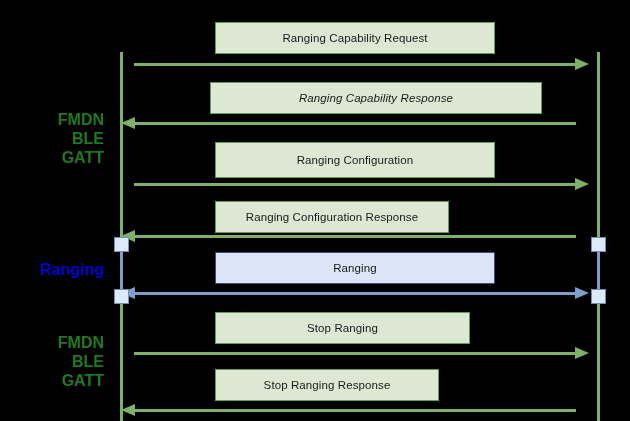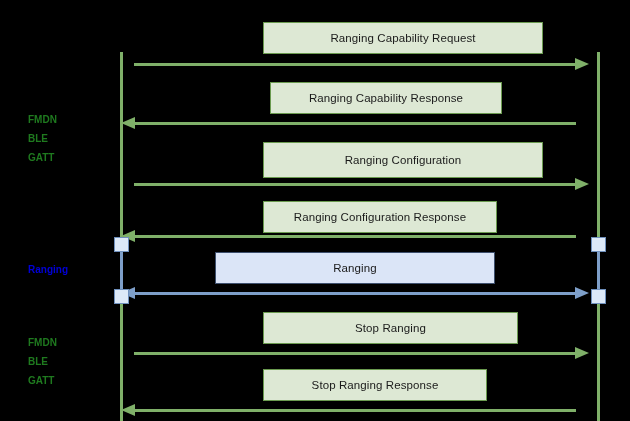--- a/index.html
+++ b/index.html
@@ -8,56 +8,56 @@
   #diagram{position:relative;width:630px;height:421px;background:#000;}
 
   .lifeline{position:absolute;width:3px;background:#7fb069;}
   .activation-bar{position:absolute;width:3px;background:#7e9fc9;}
   .activation-node{position:absolute;width:15px;height:15px;
       background:#dce9f8;border:1px solid #6f90bd;box-sizing:border-box;}
 
   .msg-box{position:absolute;box-sizing:border-box;
       display:flex;align-items:center;justify-content:center;
       font-size:11.5px;color:#1a1a1a;letter-spacing:.1px;}
-  .msg-box.green{background:#dde8d4;border:1px solid #6a9a4f;margin-left:48px;}
+  .msg-box.green{background:#dde8d4;border:1px solid #6a9a4f;}
   .msg-box.blue{background:#dbe5f7;border:1px solid #3d4f6d;}
 
   .arrow{position:absolute;height:3px;}
   .arrow.green{background:#7fb069;}
   .arrow.blue{background:#7e9fc9;}
   .arrow .head{position:absolute;top:-5px;width:0;height:0;
       border-top:6.5px solid transparent;border-bottom:6.5px solid transparent;}
   .arrow.green.right .head{right:-13px;border-left:14px solid #7fb069;}
   .arrow.green.left  .head{left:-13px; border-right:14px solid #7fb069;}
   .arrow.blue.right  .head{right:-13px;border-left:14px solid #7e9fc9;}
   .arrow.blue.left   .head{left:-13px; border-right:14px solid #7e9fc9;}
 
-  .side-label{position:absolute;text-align:left;
-      font-size:10px;font-weight:bold;line-height:19px;white-space:pre-line;}
+  .side-label{position:absolute;text-align:right;
+      font-size:16px;font-weight:bold;line-height:19px;white-space:pre-line;}
   .side-label.green{color:#1f7a1f;}
   .side-label.blue{color:#0000d8;}
 </style>
 </head>
 <body>
 
 <div id="diagram">
     <div class="lifeline" style="left: 120px; top: 52px; height: 369px; background: rgb(127, 176, 105);"></div>
     <div class="lifeline" style="left: 597px; top: 52px; height: 369px; background: rgb(127, 176, 105);"></div>
     <div class="side-label green" style="left: 28px; width: 76px; top: 110px; color: rgb(31, 122, 31);">FMDN
 BLE
 GATT</div>
     <div class="side-label blue" style="left: 28px; width: 76px; top: 260px; color: rgb(0, 0, 216);">Ranging</div>
     <div class="side-label green" style="left: 28px; width: 76px; top: 333px; color: rgb(31, 122, 31);">FMDN
 BLE
 GATT</div>
     <div class="msg-box green" style="left: 215px; top: 22px; width: 280px; height: 32px;">Ranging Capability Request</div>
     <div class="arrow green right" style="left: 134px; width: 442px; top: 63px;">
       <span class="head"></span>
     </div>
-    <div class="msg-box green" style="left: 222px; top: 82px; width: 232px; height: 32px;">Ranging Capability Response</div>
+    <div class="msg-box green" style="left: 210px; top: 82px; width: 332px; height: 32px; font-style: italic;">Ranging Capability Response</div>
     <div class="arrow green left" style="left: 134px; width: 442px; top: 122px;">
       <span class="head"></span>
     </div>
     <div class="msg-box green" style="left: 215px; top: 142px; width: 280px; height: 36px;">Ranging Configuration</div>
     <div class="arrow green right" style="left: 134px; width: 442px; top: 183px;">
       <span class="head"></span>
     </div>
     <div class="msg-box green" style="left: 215px; top: 201px; width: 234px; height: 32px;">Ranging Configuration Response</div>
     <div class="arrow green left" style="left: 134px; width: 442px; top: 235px;">
       <span class="head"></span>

